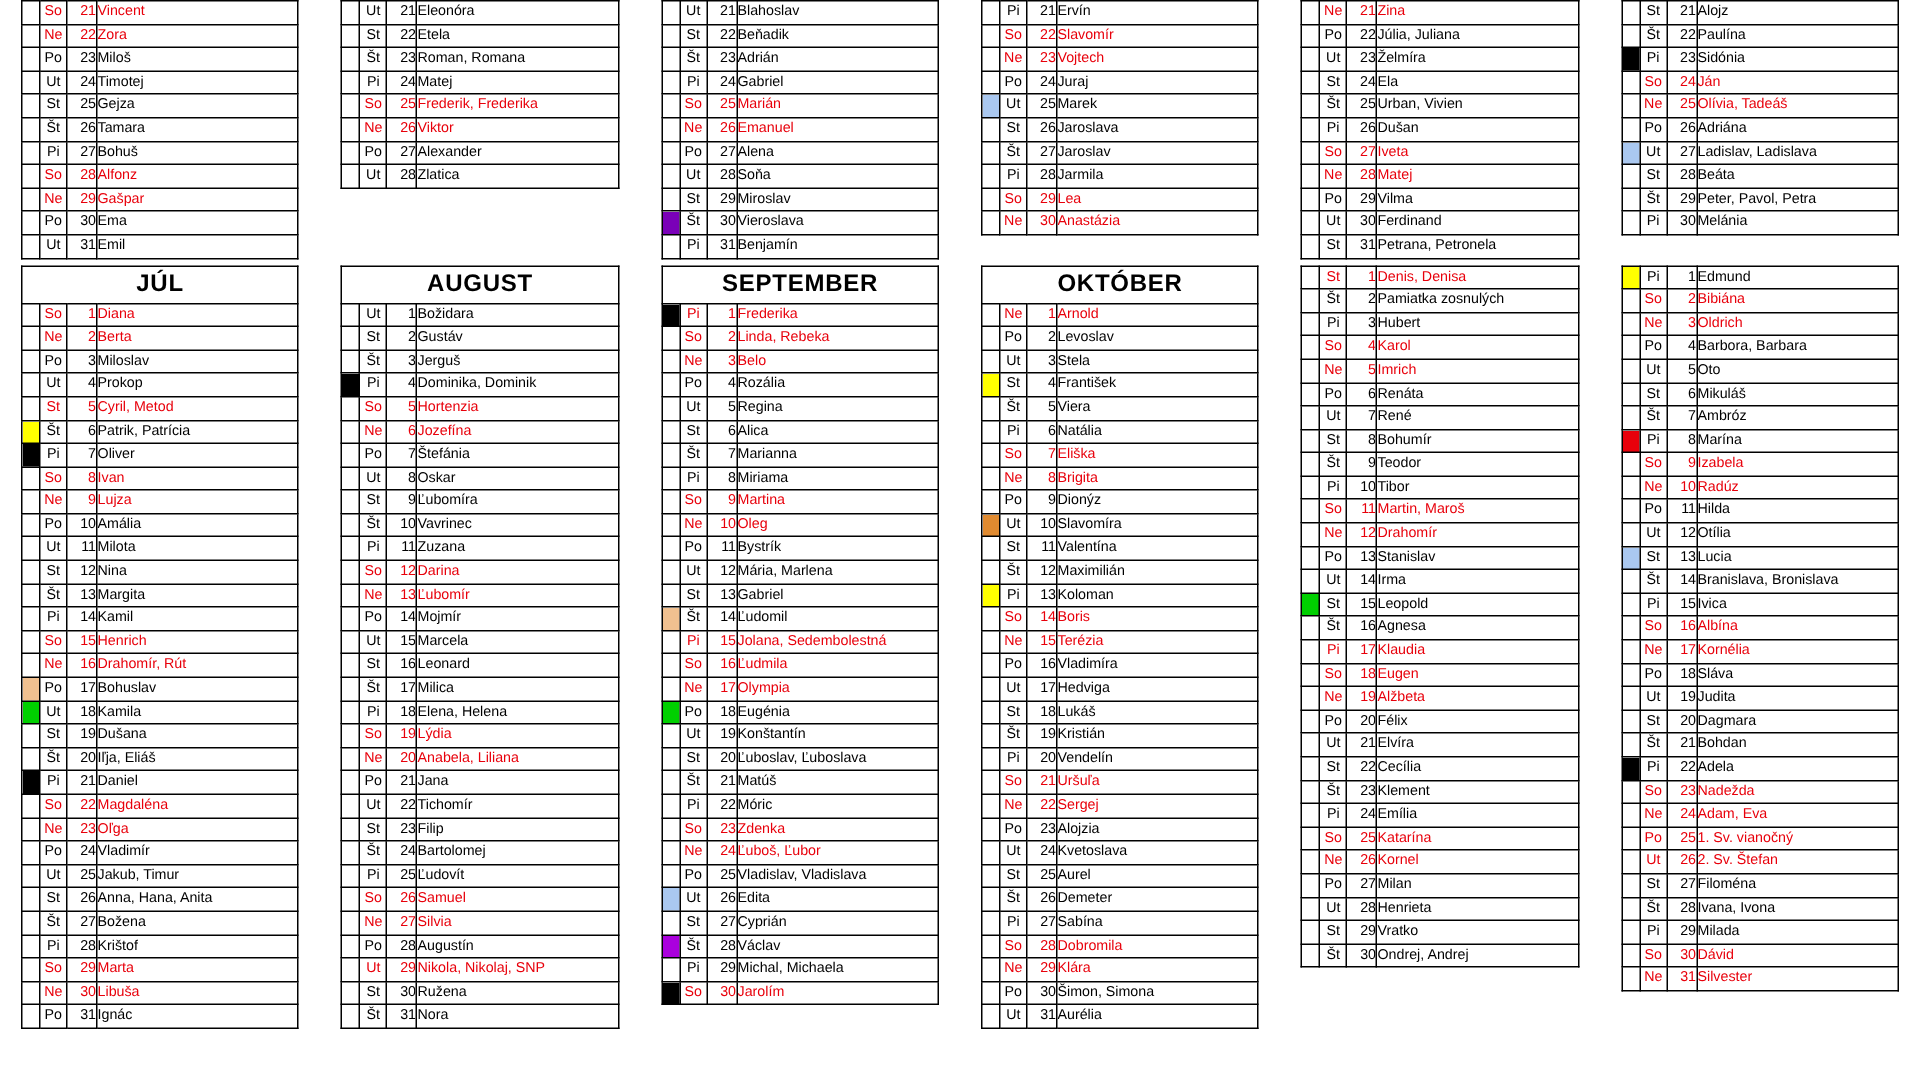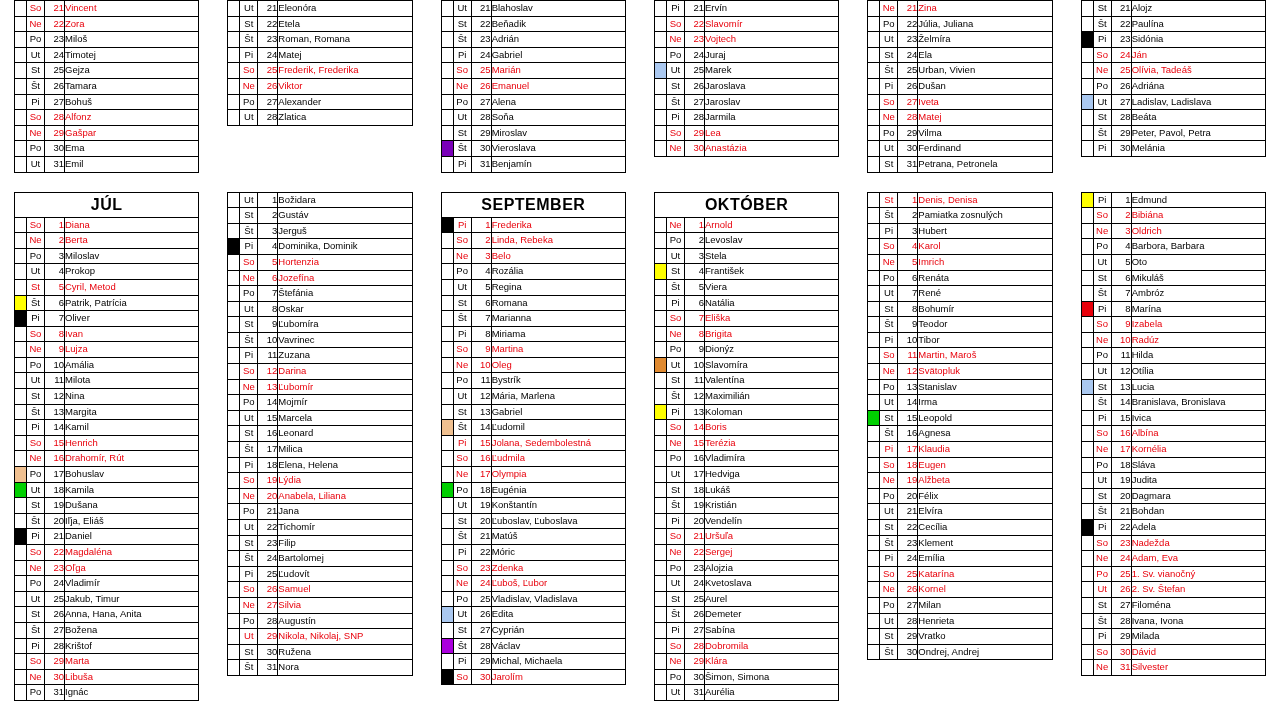--- a/index.html
+++ b/index.html
@@ -24,21 +24,22 @@
   }
   .row {
     display: flex;
     gap: 28px;
     align-items: flex-start;
   }
   .row-top {
     padding-top: 0;
   }
   .row-bottom {
-    margin-top: 19px;
+    margin-top: 4px;
+    justify-content: flex-end;
   }
   .month {
     width: 194px;
     box-sizing: border-box;
   }
   .month-title {
     border: 1.6px solid #000;
     border-bottom: none;
     text-align: center;
     font-size: 16px;
@@ -688,20 +689,21 @@
             <tr>
               <td class="mark"></td>
               <td class="dow blk">Po</td>
               <td class="num blk">31</td>
               <td class="name blk">Ignác</td>
             </tr>
           </tbody>
         </table>
       </div>
       <div class="month">
+        <div class="month-title">AUGUST</div>
         <table class="cal">
           <tbody>
             <tr>
               <td class="mark"></td>
               <td class="dow blk">Ut</td>
               <td class="num blk">1</td>
               <td class="name blk">Božidara</td>
             </tr>
             <tr>
               <td class="mark"></td>
@@ -917,21 +919,21 @@
             <tr>
               <td class="mark"></td>
               <td class="dow blk">Ut</td>
               <td class="num blk">5</td>
               <td class="name blk">Regina</td>
             </tr>
             <tr>
               <td class="mark"></td>
               <td class="dow blk">St</td>
               <td class="num blk">6</td>
-              <td class="name blk">Romana</td>
+              <td class="name blk">Alica</td>
             </tr>
             <tr>
               <td class="mark"></td>
               <td class="dow blk">Št</td>
               <td class="num blk">7</td>
               <td class="name blk">Marianna</td>
             </tr>
             <tr>
               <td class="mark"></td>
               <td class="dow blk">Pi</td>
@@ -1332,21 +1334,21 @@
             <tr>
               <td class="mark"></td>
               <td class="dow red">So</td>
               <td class="num red">11</td>
               <td class="name red">Martin, Maroš</td>
             </tr>
             <tr>
               <td class="mark"></td>
               <td class="dow red">Ne</td>
               <td class="num red">12</td>
-              <td class="name red">Svätopluk</td>
+              <td class="name red">Drahomír</td>
             </tr>
             <tr>
               <td class="mark"></td>
               <td class="dow blk">Po</td>
               <td class="num blk">13</td>
               <td class="name blk">Stanislav</td>
             </tr>
             <tr>
               <td class="mark"></td>
               <td class="dow blk">Ut</td>

